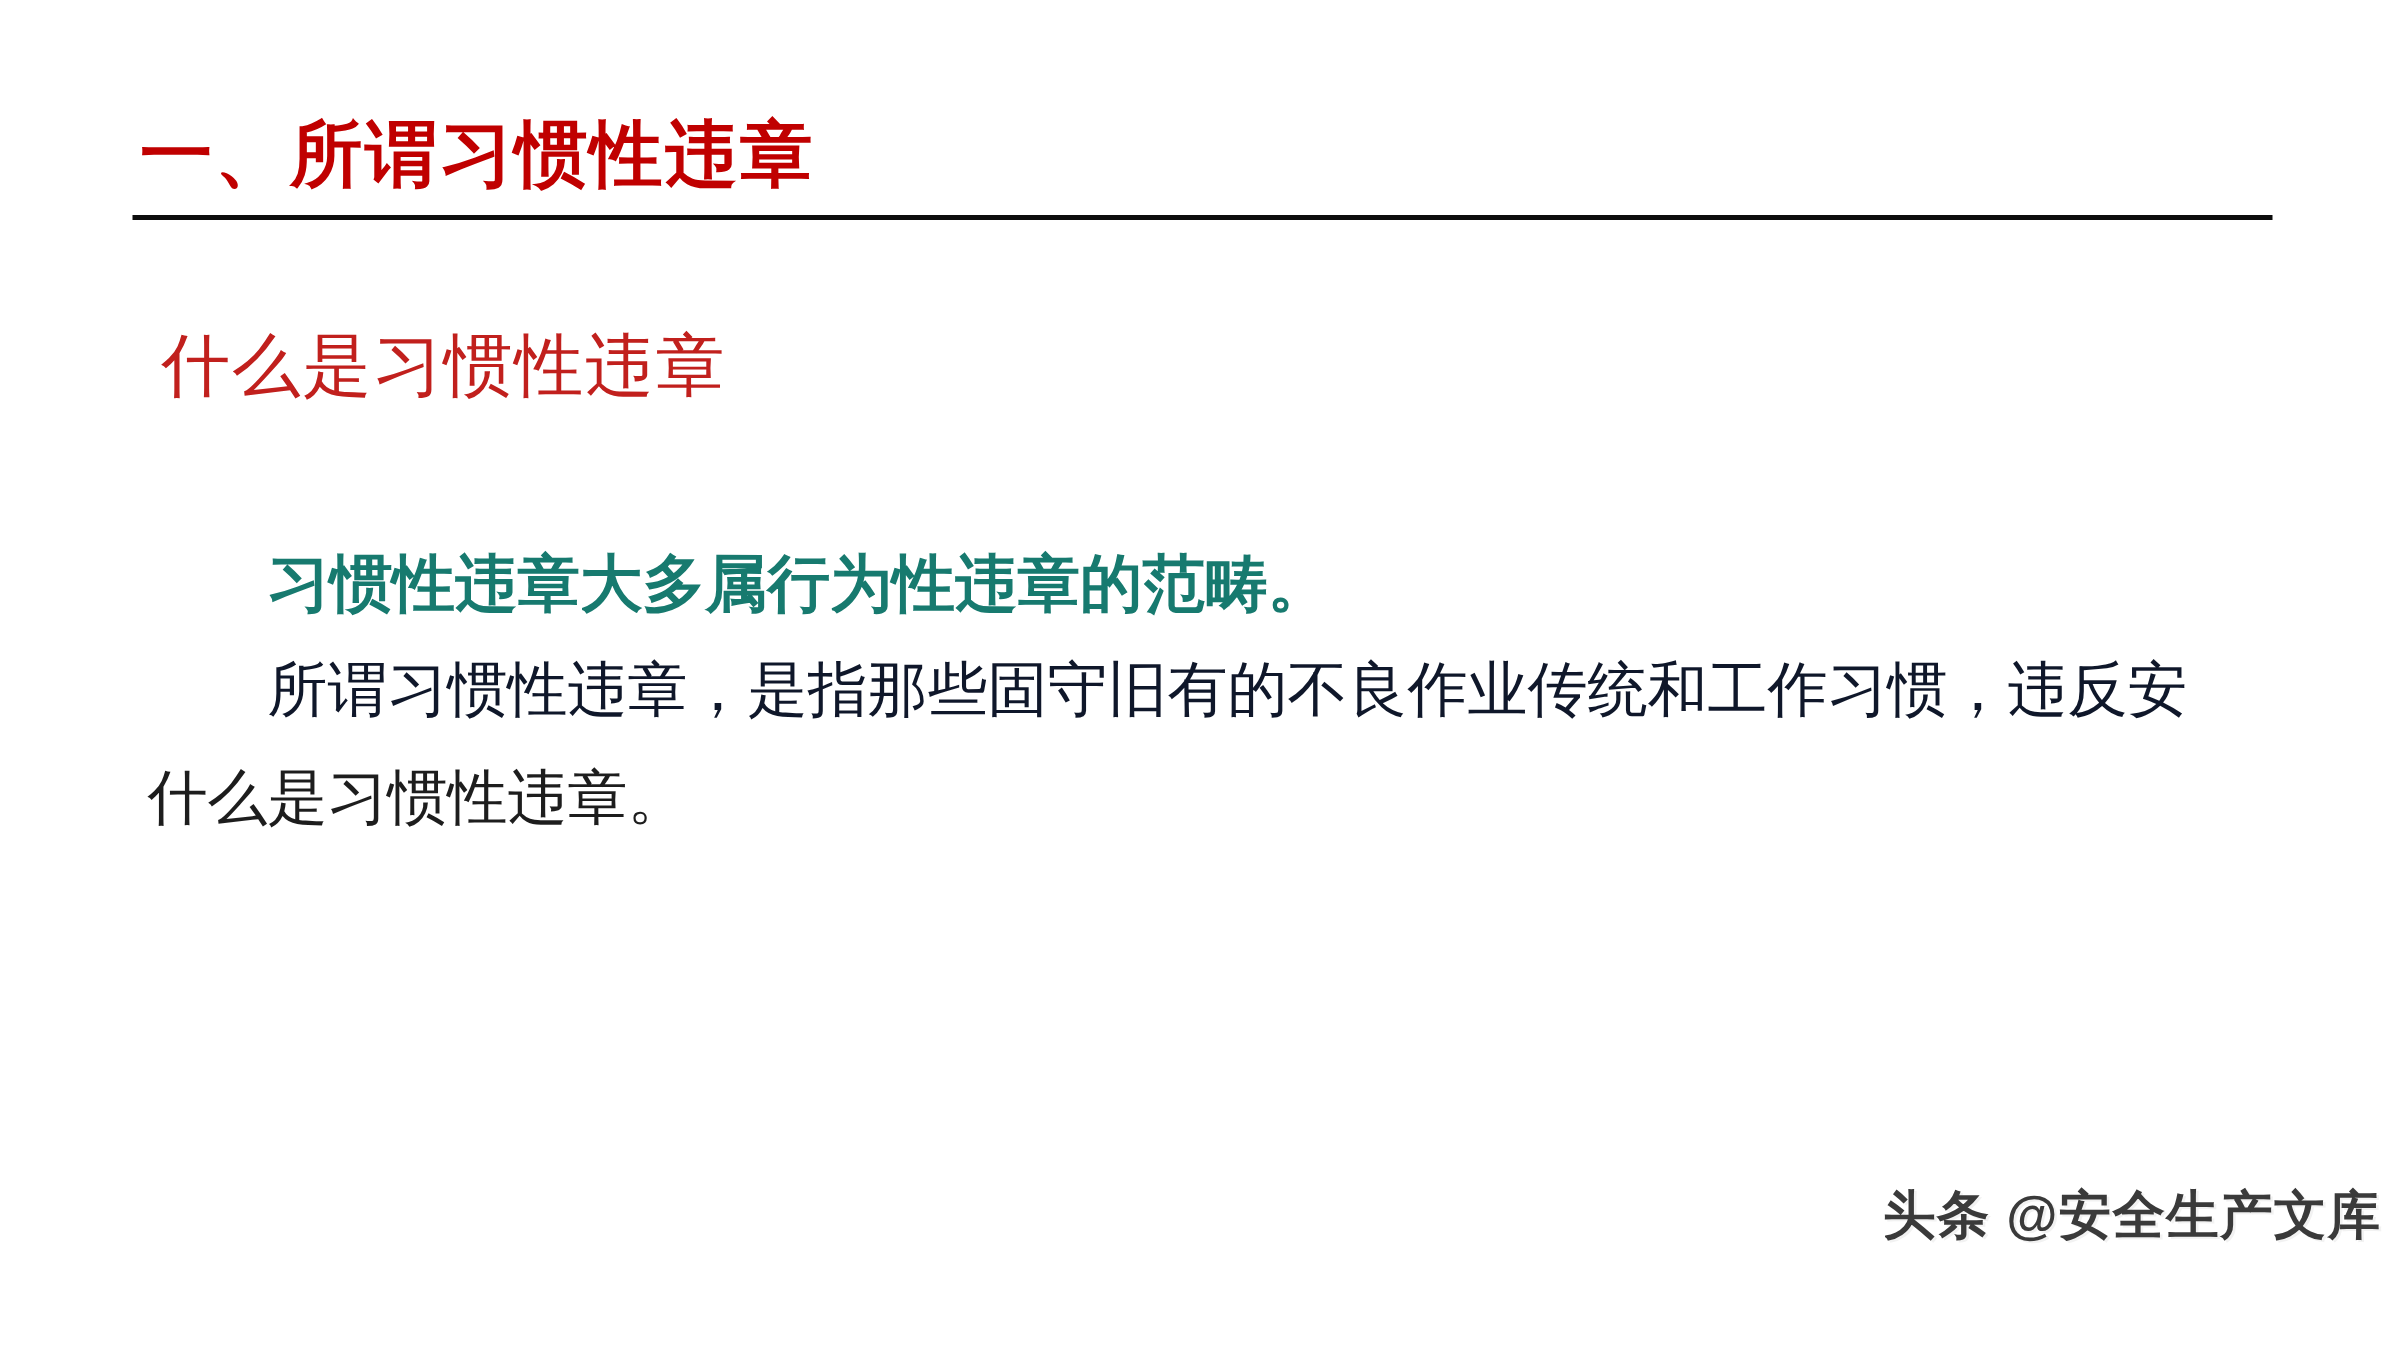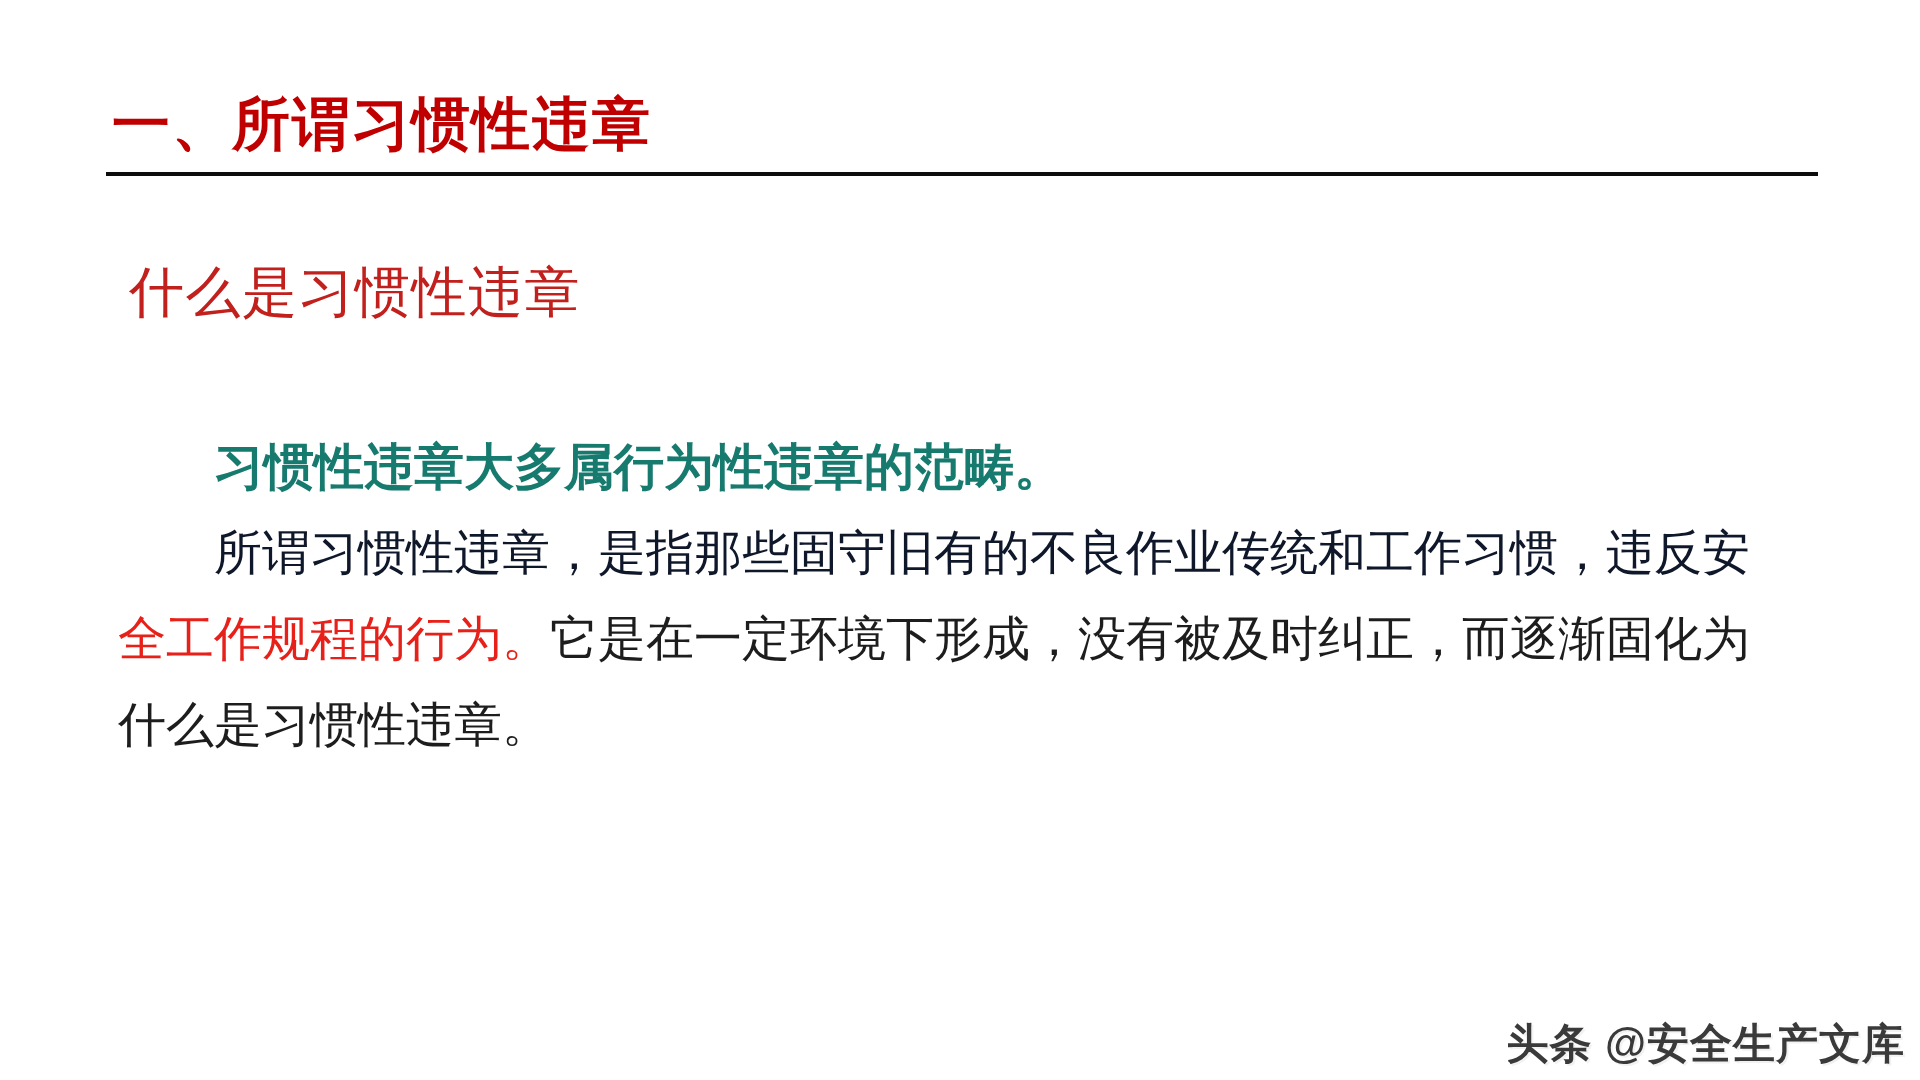--- a/index.html
+++ b/index.html
@@ -65,21 +65,21 @@
   }
   .paragraph .line {
     white-space: nowrap;
   }
   .paragraph .line.indented {
     text-indent: 96px;
   }
   .watermark {
     position: absolute;
     right: 15px;
-    top: 1016px;
+    top: 944px;
     font-size: 42px;
     font-weight: 600;
     letter-spacing: 1px;
     white-space: nowrap;
     text-shadow: 2px 2px 0 #f2f2f2, 3px 3px 0 #ffffff;
   }
 </style>
 </head>
 <body>
 
@@ -88,20 +88,19 @@
   <h1 class="title" style="color: rgb(192, 0, 0);">一、所谓习惯性违章</h1>
 
   <div class="title-underline" style="background: rgb(13, 13, 13);"></div>
 
   <h2 class="subtitle" style="color: rgb(193, 32, 29);">什么是习惯性违章</h2>
 
   <div class="content">
     <div class="emphasis" style="color: rgb(23, 122, 111);">习惯性违章大多属行为性违章的范畴。</div>
     <div class="paragraph">
         <div class="line indented"><span style="color: #0f172a;">所谓习惯性违章，是指那些固守旧有的不良作业传统和工作习惯，违反安</span></div>
-        <div class="line"><span style="color: rgb(232, 32, 26);">全工作规程的行为。</span><span style="color: rgb(29, 29, 29);">它是在一定环境下形成，没有被及时纠正，而逐渐固化为</span></div>
         <div class="line"><span style="color: rgb(29, 29, 29);">什么是习惯性违章。</span></div>
       </div>
   </div>
 
   <div class="watermark" style="color: rgb(58, 58, 58);">头条 @安全生产文库</div>
 
 </div>
 
 </body></html>

